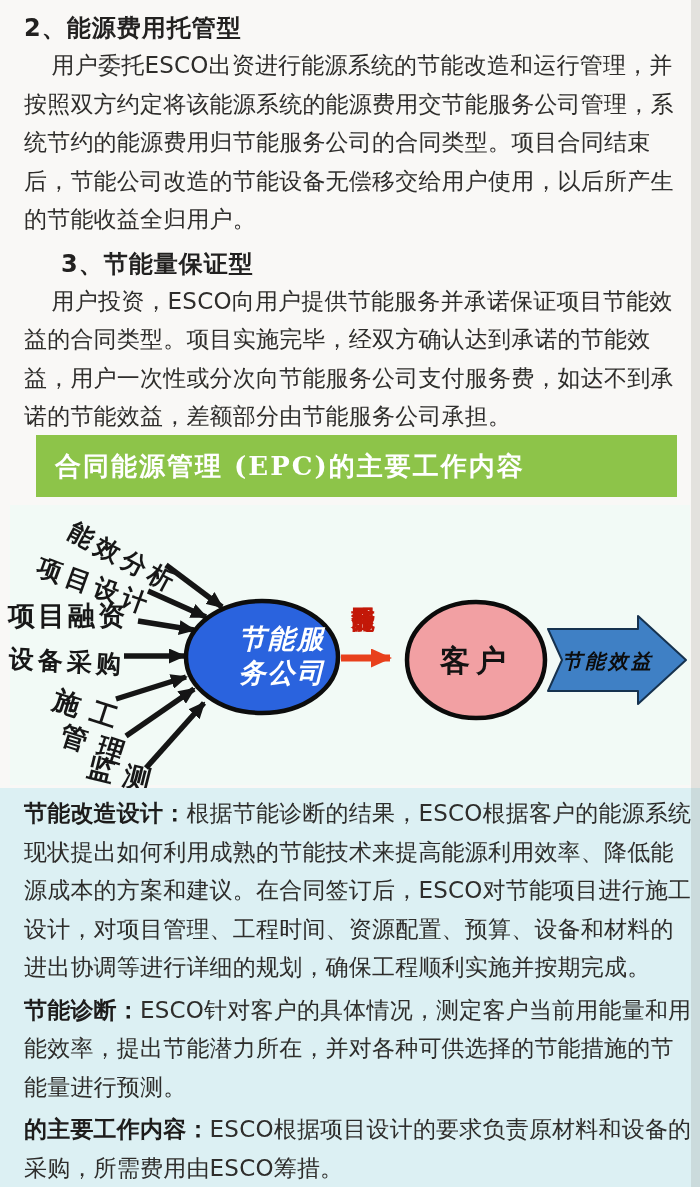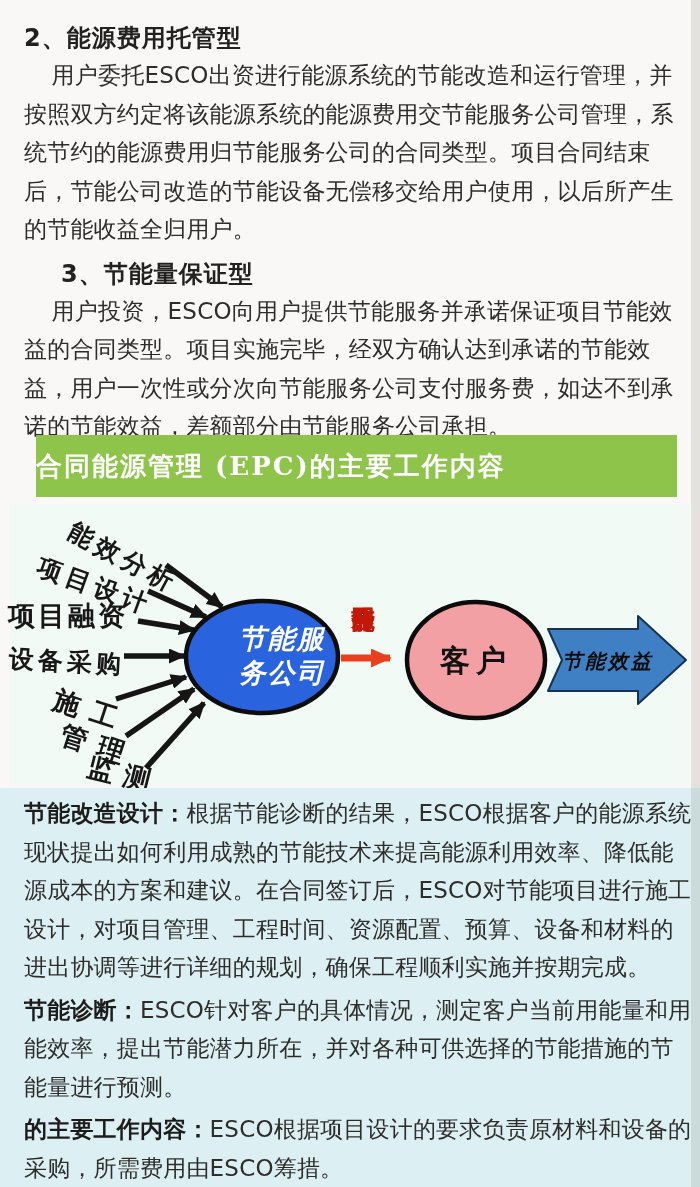--- a/index.html
+++ b/index.html
@@ -6,35 +6,36 @@
   html,body { width:700px; }
   body {
     position:relative; width:700px; height:1187px; overflow:hidden;
     background:#f9f8f6;
     font-family:"DejaVu Sans", sans-serif;
     color:#2e2d2b;
   }
   
   .top-text {
     position:absolute; top:0; left:0; width:700px; height:435px;
-    background:#f9f8f6; padding:20px 6px 0 24px;
+    background:#f9f8f6; padding:10px 6px 0 24px;
     font-size:23px; line-height:38.5px;
   }
   .top-text h2 {
     font-size:24px; font-weight:bold; line-height:36px; color:#222120;
     letter-spacing:1px;
   }
   .top-text h2.second { margin-top:7px;margin-left:37px; }
   .top-text p { text-indent:1.2em; letter-spacing:0.2px; }
   
   .banner {
     position:absolute; top:435px; left:36px; width:641px; height:62px;
     background:#8dc449; color:#ffffff;
     font-family:"DejaVu Serif", serif; font-weight:bold;
     font-size:26px; line-height:62px; letter-spacing:2px;
+    padding-left:19px;
   }
   
   .diagram { position:absolute; top:505px; left:0; width:700px; height:283px; }
   .diagram .panel {
     position:absolute; top:0; left:10px; width:680px; height:280px;
     background:#f2faf6;
   }
   .diagram svg { position:absolute; top:0; left:0; }
   .lbl {
     position:absolute; white-space:nowrap; color:#171717;

